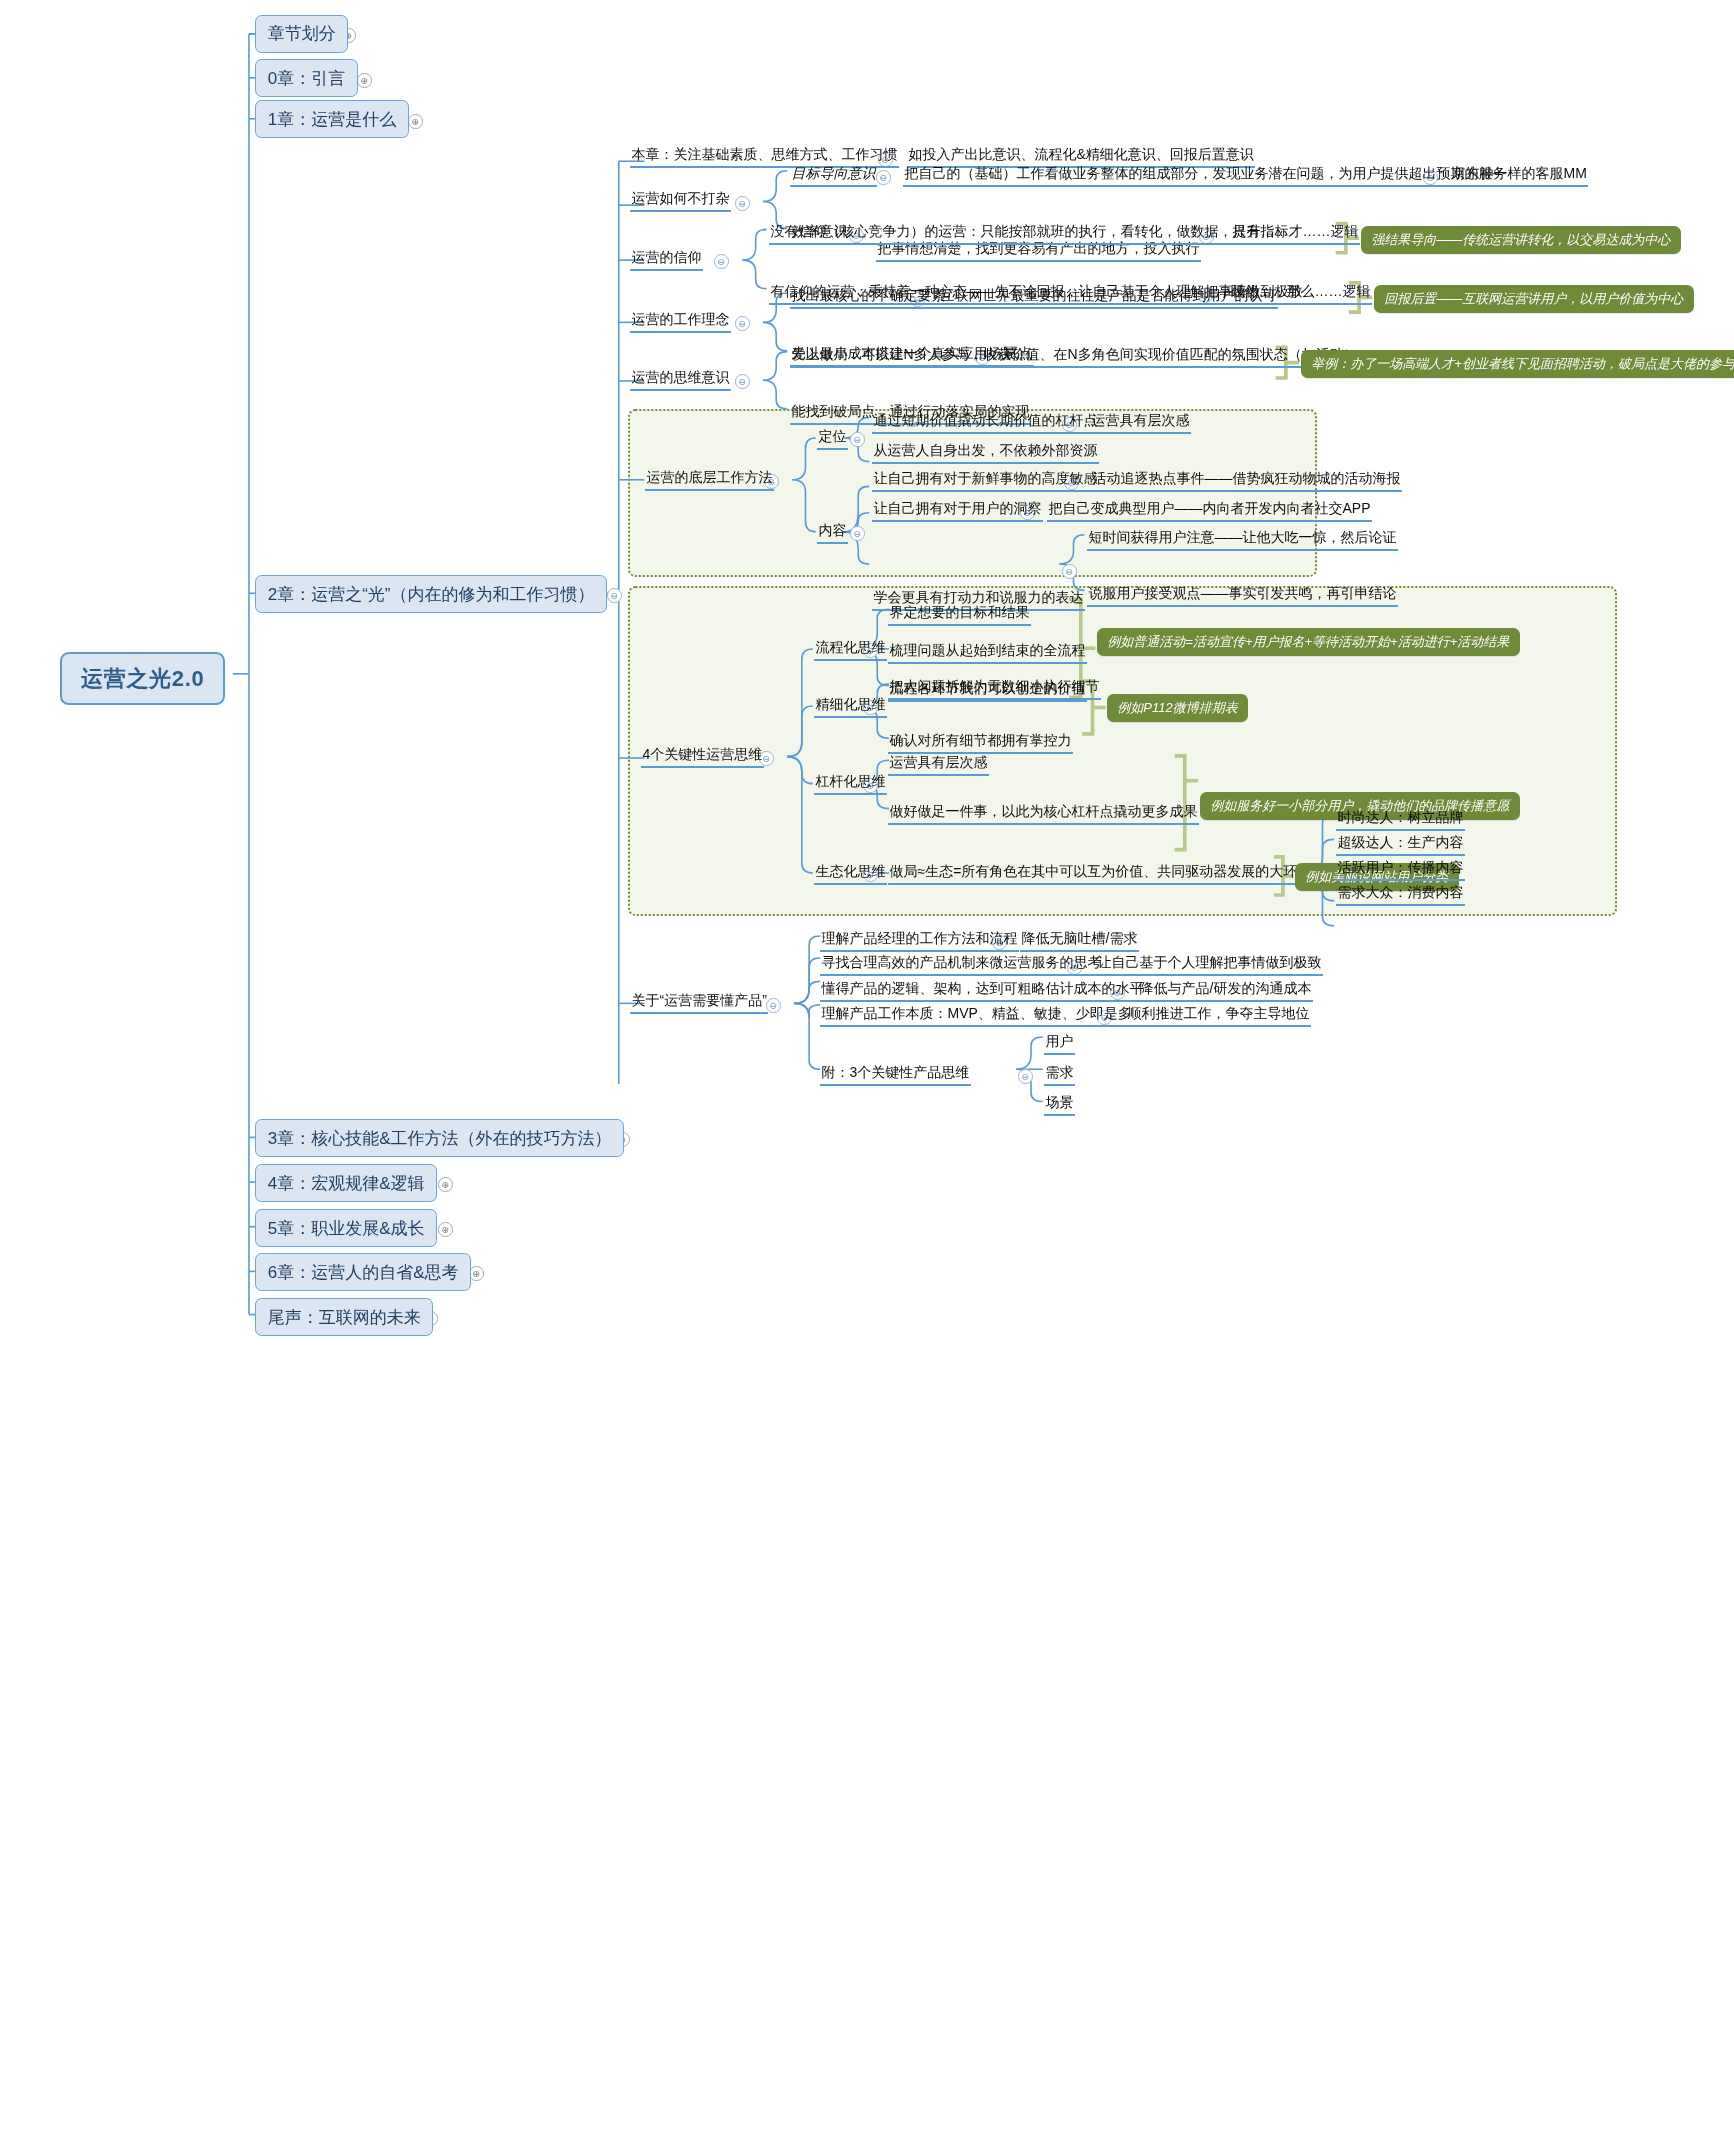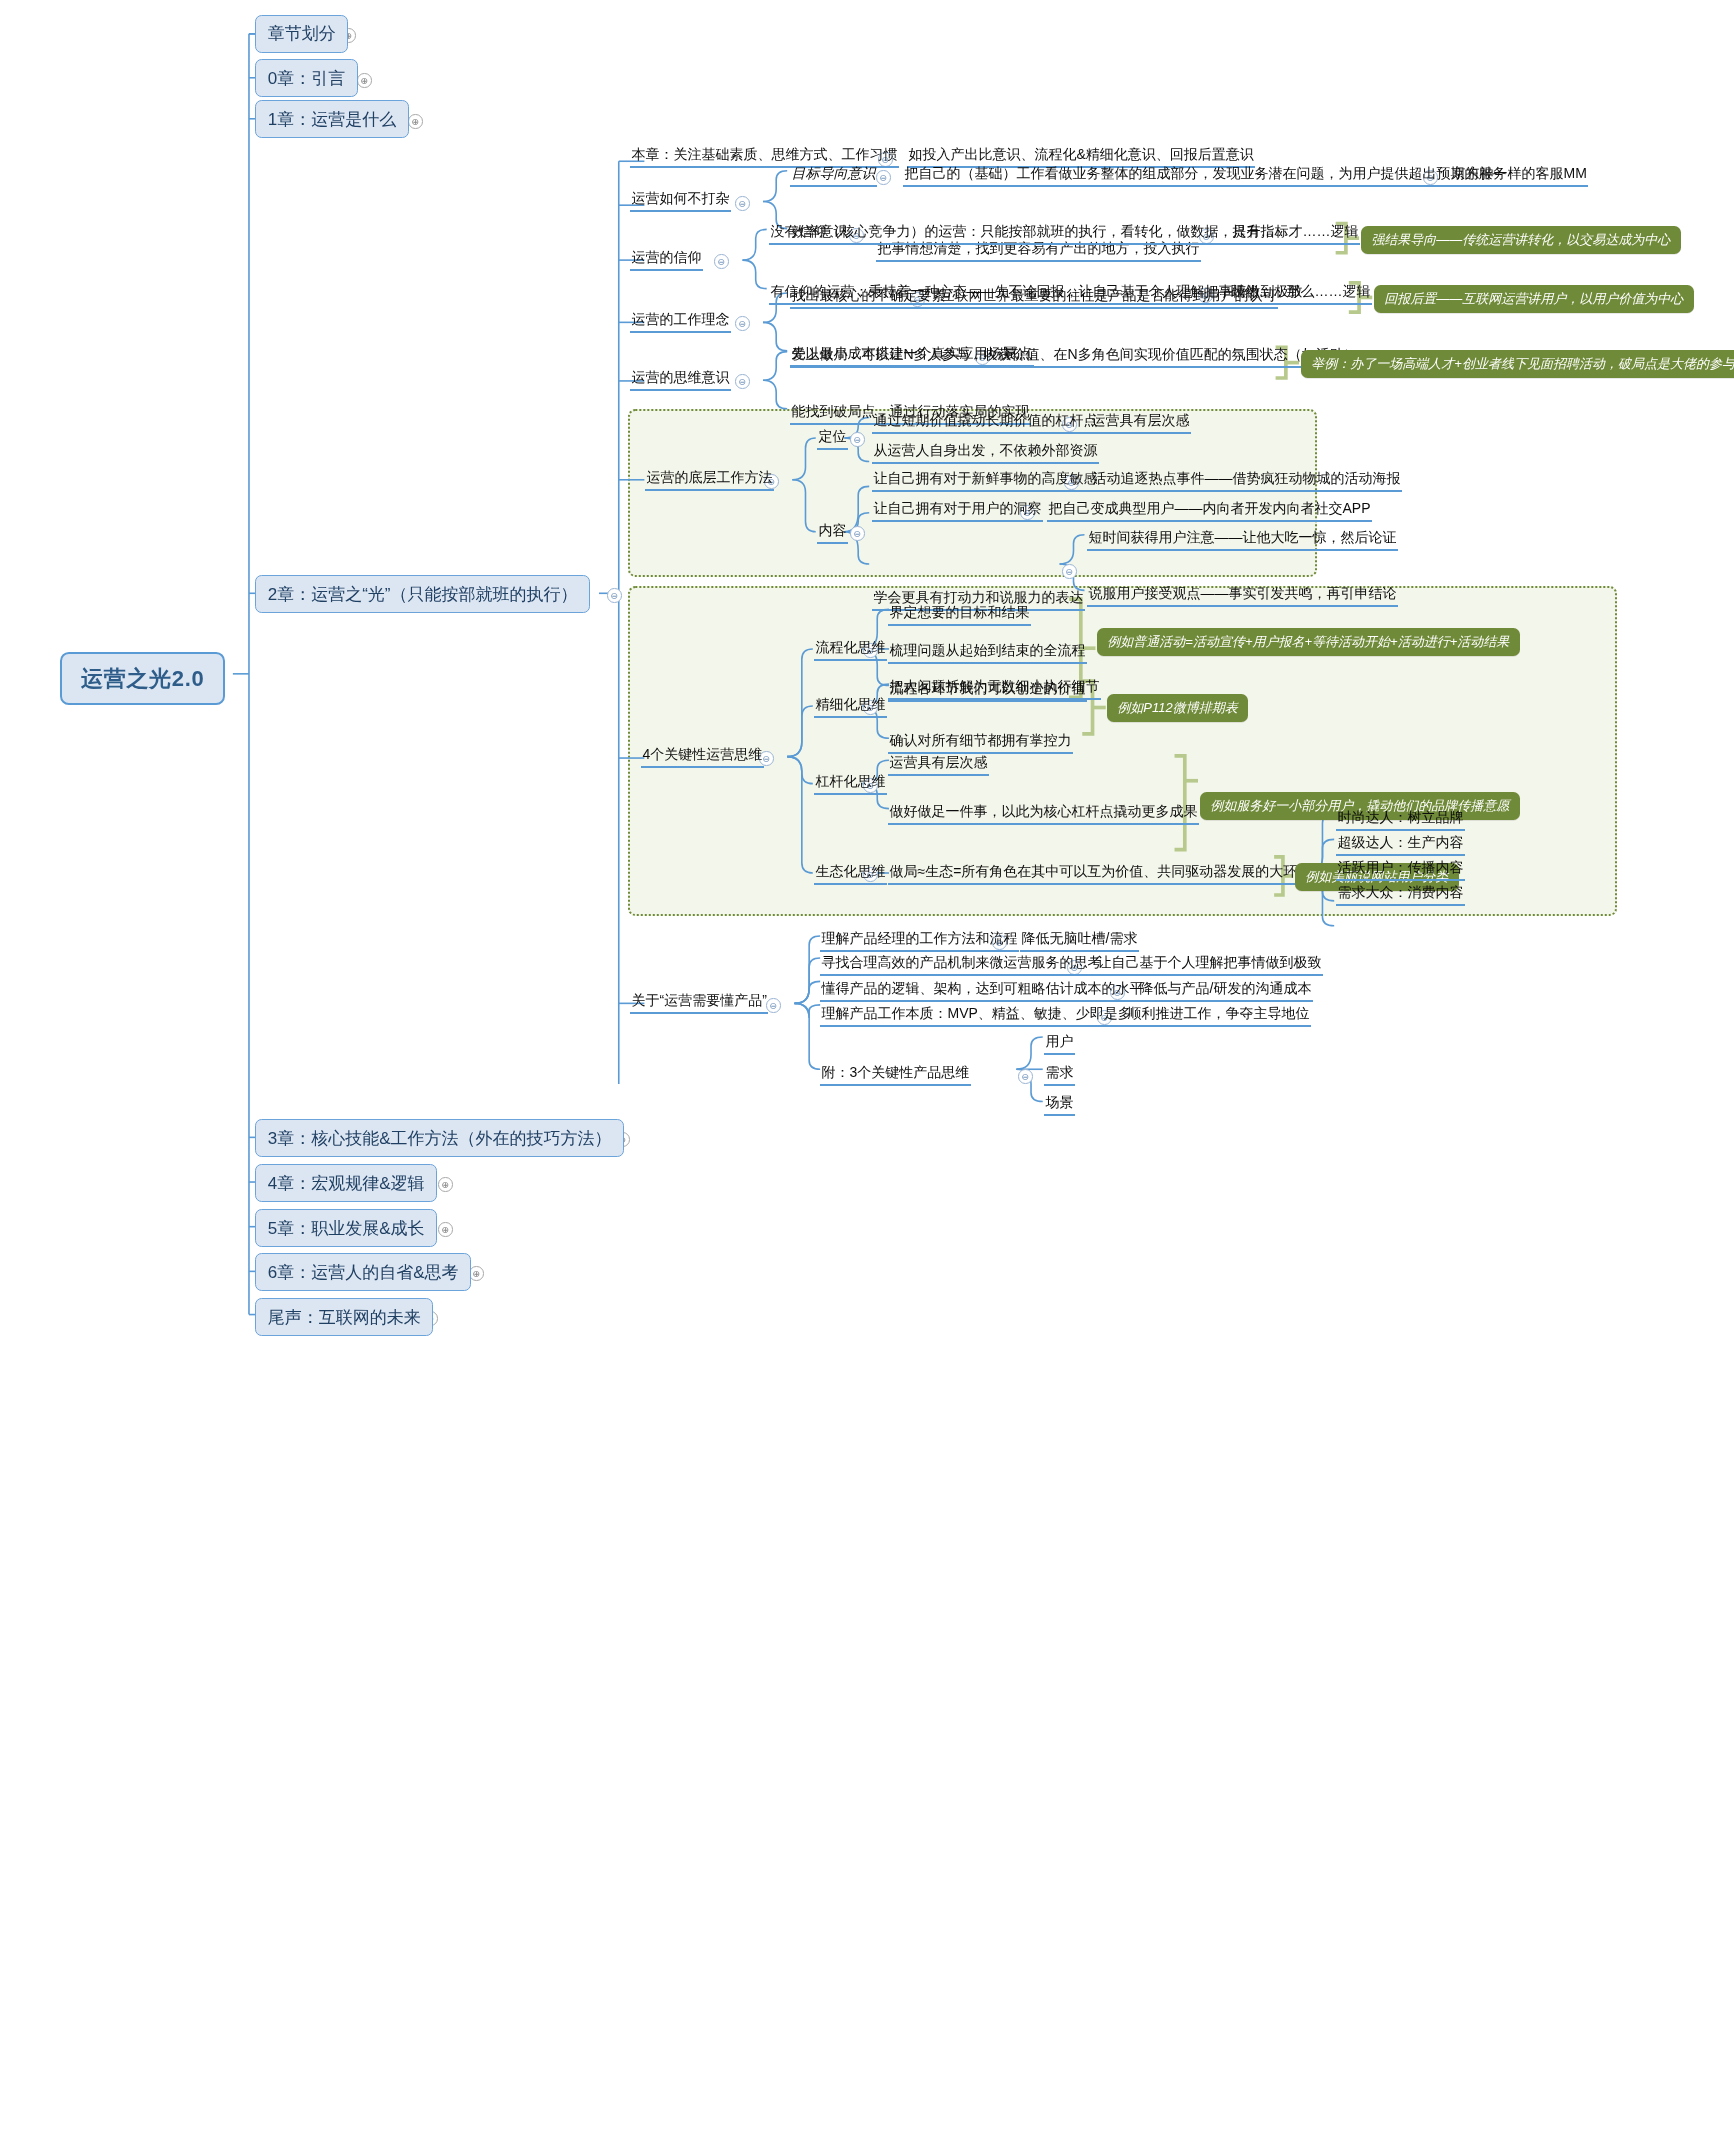--- a/index.html
+++ b/index.html
@@ -104,21 +104,21 @@
     <span>0章：引言</span>
   </div>
   <div class="tog plus" style="left:357px;top:73px;">⊕</div>
 
   <div class="nd chap z" style="left:255px;top:100px;">
     <span>1章：运营是什么</span>
   </div>
   <div class="tog plus" style="left:408px;top:114px;">⊕</div>
 
   <div class="nd chap z" style="left:255px;top:575px;">
-    <span>2章：运营之“光”（只能按部就班的执行）</span>
+    <span>2章：运营之“光”（内在的修为和工作习惯）</span>
   </div>
   <div class="tog" style="left:607px;top:588px;">⊖</div>
 
   <div class="nd chap z" style="left:255px;top:1119px;">
     <span>3章：核心技能&amp;工作方法（外在的技巧方法）</span>
   </div>
   <div class="tog plus" style="left:615px;top:1132px;">⊕</div>
 
   <div class="nd chap z" style="left:255px;top:1164px;">
     <span>4章：宏观规律&amp;逻辑</span>

